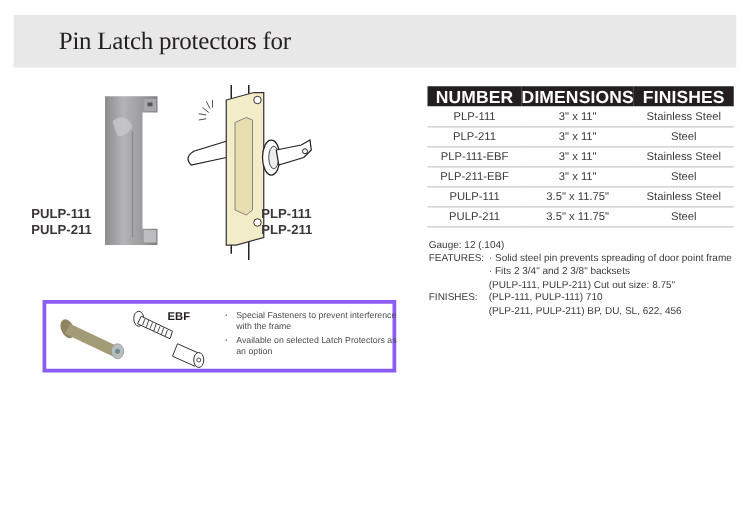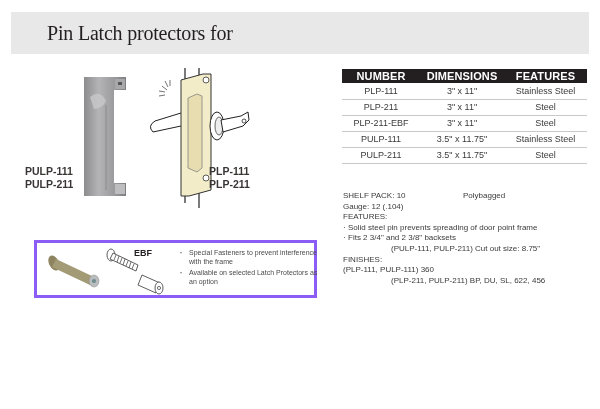--- a/index.html
+++ b/index.html
@@ -29,32 +29,32 @@
   .ebf-notes { position: absolute; left: 143px; top: 6px; width: 138px; font-size: 7px; line-height: 8.6px; color: #4a4a4a; list-style: none; }
   .ebf-notes li { position: relative; padding-left: 9px; margin-bottom: 3px; }
   .ebf-notes li::before { content: "·"; position: absolute; left: 0; top: 0; font-weight: bold; }
 
   
   .spec-table {
     position: absolute; left: 342px; top: 69px; width: 245px; border-collapse: collapse;
     font-size: 9px; color: #3a3a3a;
   }
   .spec-table th {
-    background: #231f20; color: #ffffff; font-weight: bold; height: 14px; font-size: 11px;
+    background: #231f20; color: #ffffff; font-weight: bold; height: 14px; font-size: 14px;
     text-align: center; letter-spacing: 0.1px;
   }
   .spec-table td { height: 16px; text-align: center; border-bottom: 1px solid #c9c9c9; }
   .spec-table td.dim { letter-spacing: 0; }
   .col-num { width: 78px; }
   .col-dim { width: 84px; }
   .col-mat { width: 83px; }
 
   
   .specs { position: absolute; left: 343px; top: 191px; width: 248px; font-size: 8px; line-height: 10.6px; color: #3a3a3a; }
-  .row { display: flex; flex-direction: column; }
+  .row { display: flex; }
   .shelf-row { display: flex; }
   .shelf-pack { width: 120px; }
   .feat-label { width: 48px; flex-shrink: 0; }
   .feat-list { list-style: none; flex: 1; }
   .feat-list li { position: relative; padding-left: 5px; }
   .feat-list li::before { content: "·"; position: absolute; left: 0; top: 0; }
   .indent { padding-left: 48px; }
   .fin-label { width: 48px; flex-shrink: 0; }
 </style>
 </head>
@@ -144,64 +144,65 @@
     <li>Special Fasteners to prevent interference with the frame</li>
     <li>Available on selected Latch Protectors as an option</li>
   </ul>
 </div>
 
 <table class="spec-table">
   <thead>
     <tr>
       <th class="col-num">NUMBER</th>
       <th class="col-dim">DIMENSIONS</th>
-      <th class="col-mat">FEATURES</th>
+      <th class="col-mat">FINISHES</th>
     </tr>
   </thead>
   <tbody>
     <tr>
       <td>PLP-111</td>
       <td class="dim">3" x 11"</td>
       <td>Stainless Steel</td>
     </tr>
     <tr>
       <td>PLP-211</td>
       <td class="dim">3" x 11"</td>
       <td>Steel</td>
+    </tr>
+    <tr>
+      <td>PLP-111-EBF</td>
+      <td class="dim">3" x 11"</td>
+      <td>Stainless Steel</td>
     </tr>
     <tr>
       <td>PLP-211-EBF</td>
       <td class="dim">3" x 11"</td>
       <td>Steel</td>
     </tr>
     <tr>
       <td>PULP-111</td>
       <td class="dim">3.5" x 11.75"</td>
       <td>Stainless Steel</td>
     </tr>
     <tr>
       <td>PULP-211</td>
       <td class="dim">3.5" x 11.75"</td>
       <td>Steel</td>
     </tr>
   </tbody>
 </table>
 
 <div class="specs">
-  <div class="shelf-row">
-    <span class="shelf-pack">SHELF PACK: 10</span>
-    <span>Polybagged</span>
-  </div>
   <div>Gauge: 12 (.104)</div>
   <div class="row">
     <span class="feat-label">FEATURES:</span>
     <ul class="feat-list">
       <li>Solid steel pin prevents spreading of door point frame</li>
       <li>Fits 2 3/4" and 2 3/8" backsets</li>
     </ul>
   </div>
   <div class="indent">(PULP-111, PULP-211) Cut out size: 8.75"</div>
   <div class="row">
     <span class="fin-label">FINISHES:</span>
-    <span>(PLP-111, PULP-111) 360</span>
+    <span>(PLP-111, PULP-111) 710</span>
   </div>
   <div class="indent">(PLP-211, PULP-211) BP, DU, SL, 622, 456</div>
 </div>
 
 </body></html>

